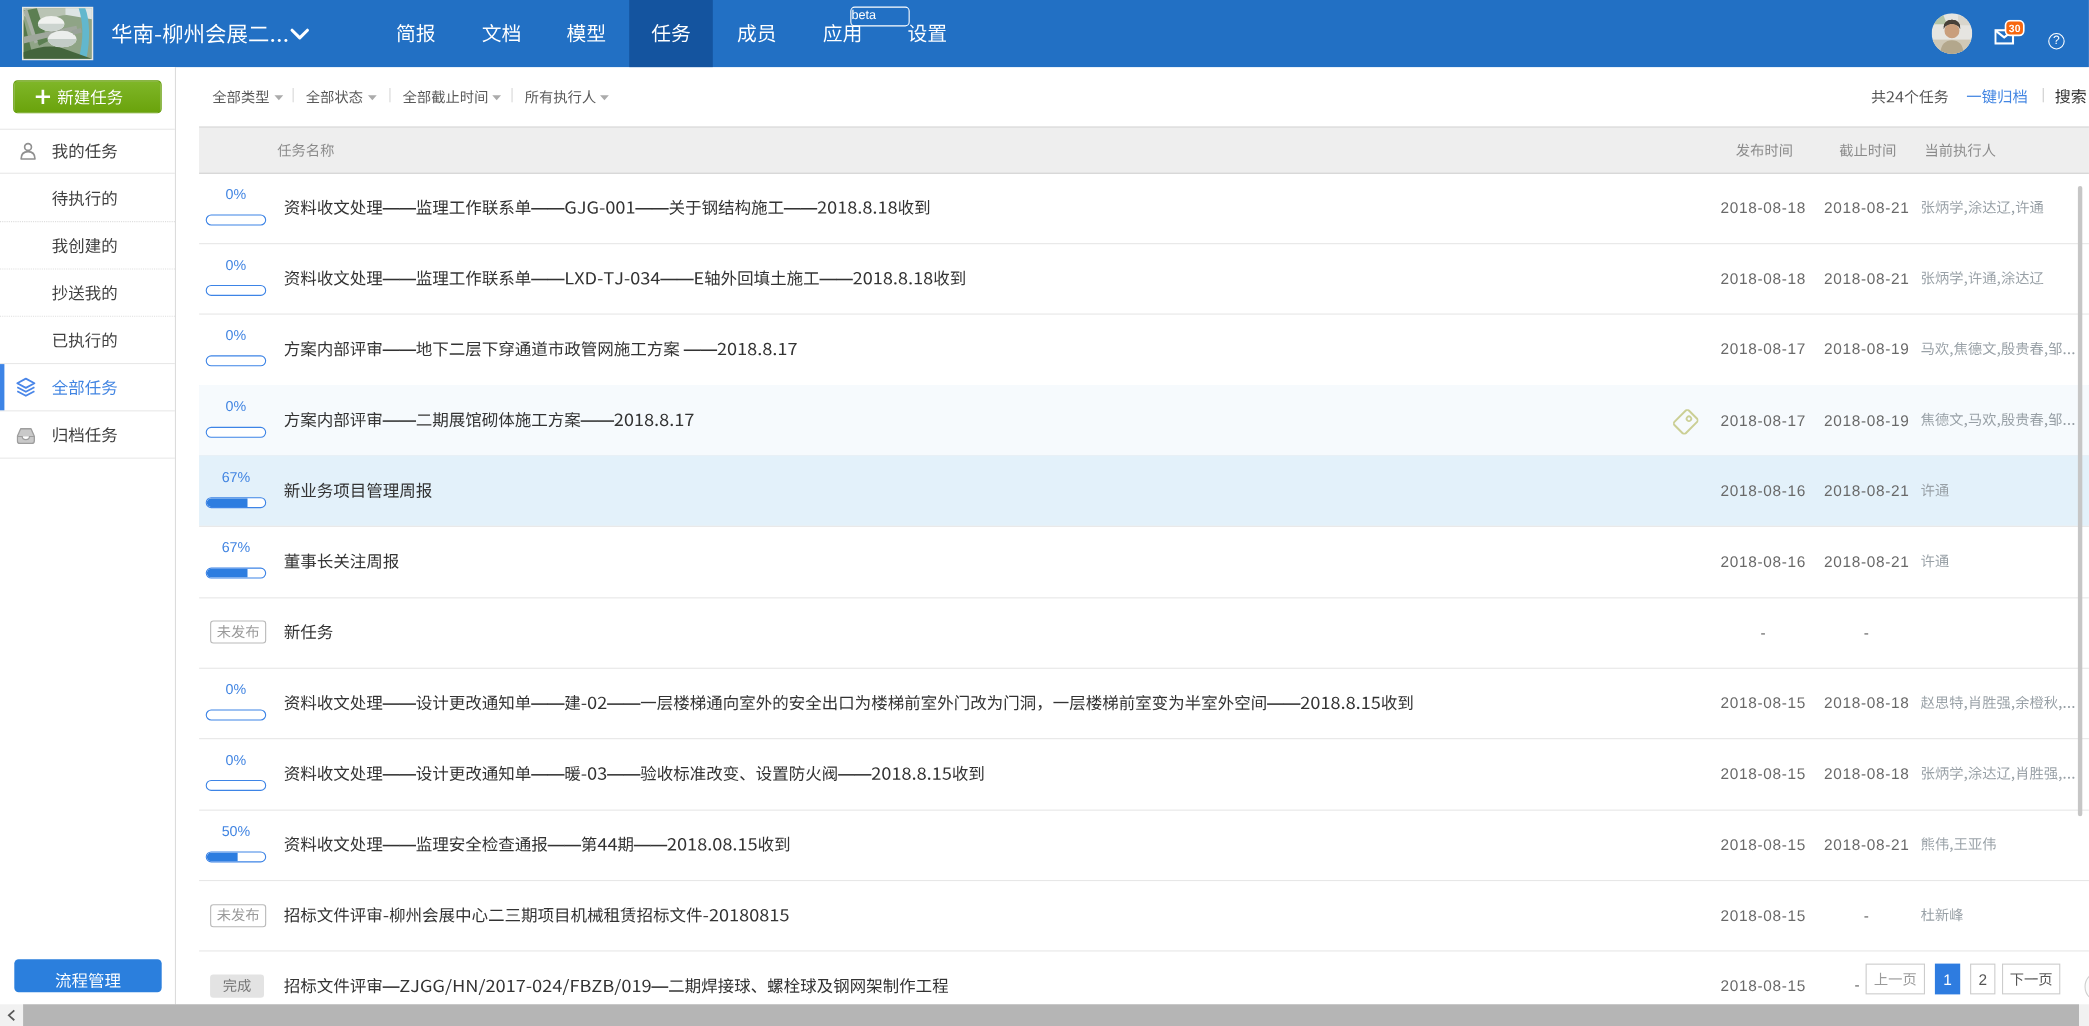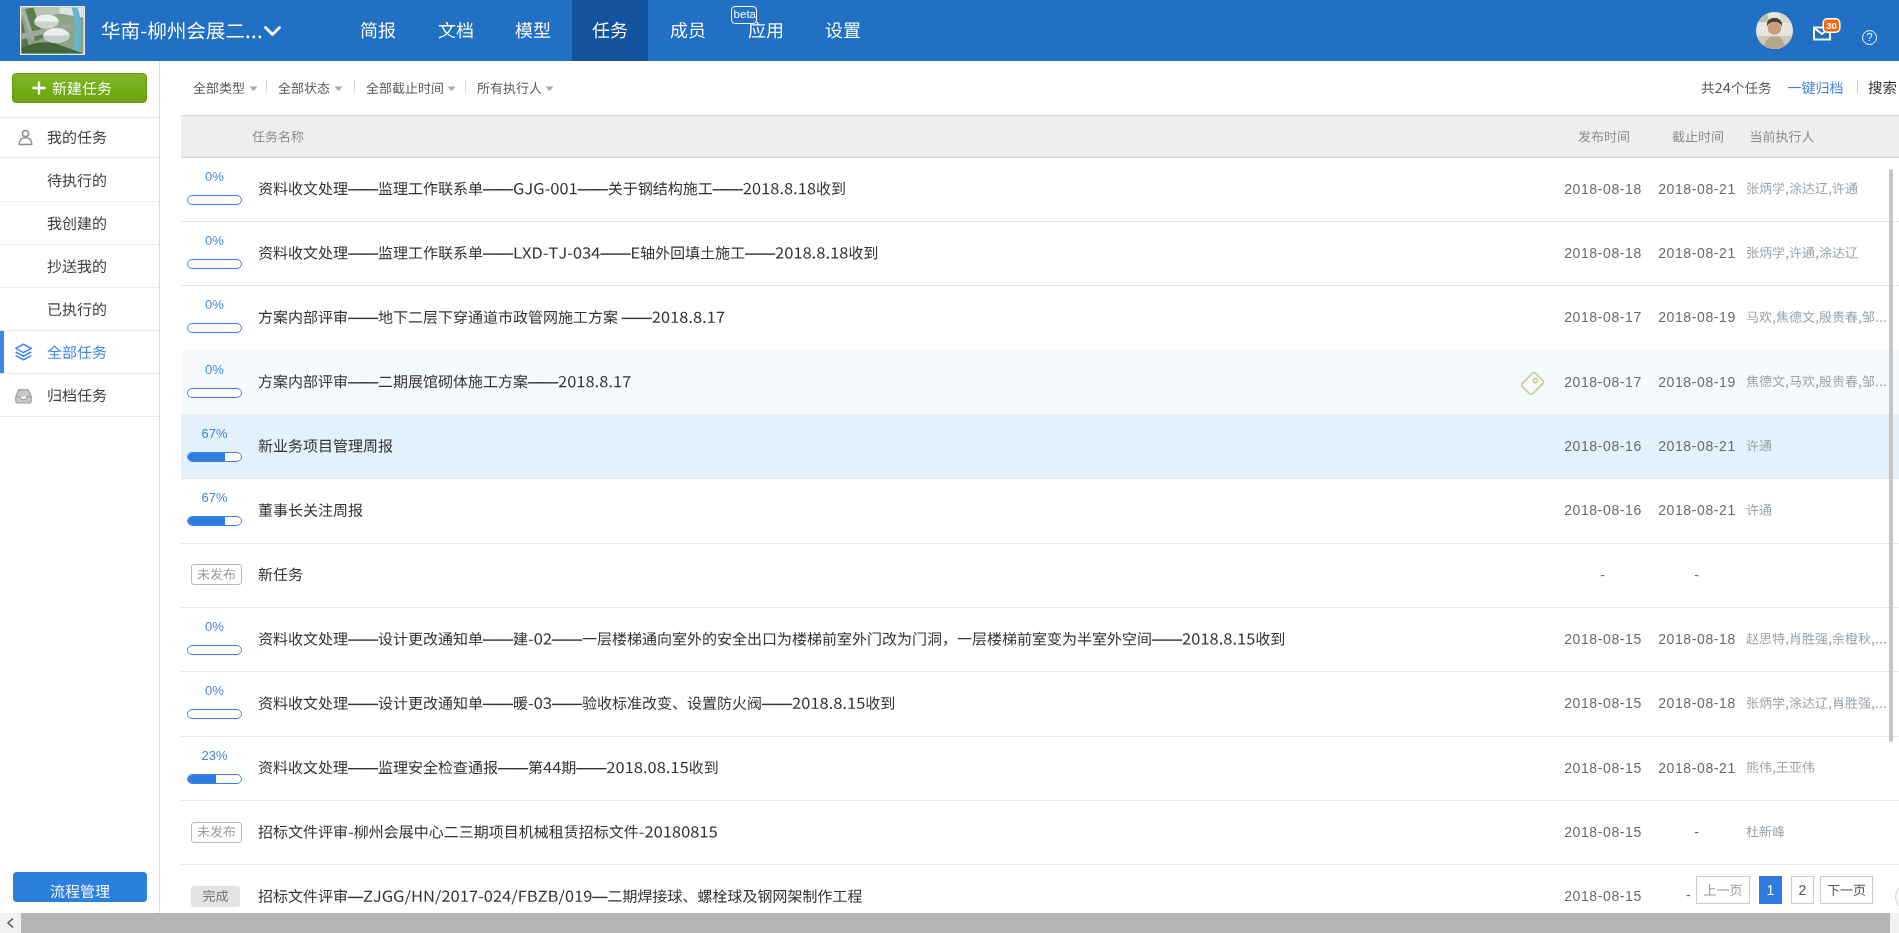--- a/index.html
+++ b/index.html
@@ -22,21 +22,21 @@
 <ellipse cx="25" cy="14" rx="12" ry="7" fill="#f0f2ef"></ellipse>
 <path d="M13 14 a12 7 0 0 0 24 0 z" fill="#ccd4cf"></path>
 <ellipse cx="35" cy="28" rx="13" ry="7.5" fill="#ebeeec"></ellipse>
 <path d="M22 28 a13 7.5 0 0 0 26 0 z" fill="#c3ccc7"></path>
 <path d="M44 20 L52 18 L53 22 L45 24 Z" fill="#9aa39a"></path>
 </g>
   </svg>
 <svg class="a" style="left:263px;top:25px" width="19" height="12" viewBox="0 0 19 12">
     <path d="M2.5 2.5 L9.5 9.5 L16.5 2.5" stroke="#fff" stroke-width="2.8" fill="none" stroke-linecap="round" stroke-linejoin="round"></path>
   </svg>
-<div class="a" style="left:731px;top:6px;width:26px;height:18px;border:1.5px solid #fff;border-radius:4px;color:#fff;font-size:11px;line-height:15px;text-align:right;font-size:11.5px">beta</div>
+<div class="a" style="left:773px;top:6px;width:54px;height:18px;border:1.5px solid #fff;border-radius:4px;color:#fff;font-size:11px;line-height:15px;text-align:left;font-size:11.5px">beta</div>
 <svg class="a" style="left:1756px;top:12px" width="37" height="37" viewBox="0 0 37 37">
 <defs>
       <clipPath id="av">
         <circle cx="18.5" cy="18.5" r="18.5"></circle>
       </clipPath>
     </defs>
 <g clip-path="url(#av)">
 <rect width="37" height="37" fill="#e6e5e1"></rect>
 <path d="M0 0 H10 L14 10 H0 Z" fill="#b5c4a6"></path>
 <rect x="24" y="2" width="13" height="9" fill="#d9d6cd"></rect>
@@ -145,21 +145,21 @@
 <div class="a" style="left:187px;top:618.8px;width:55px;text-align:center;font-size:13px;color:#4285e2">0%</div>
 <div class="a" style="left:187px;top:644.8px;width:55px;height:10px;border:1.5px solid #3d84e6;border-radius:5px;background:#fff"></div>
 <div class="a" style="left:1553px;top:631.0px;width:100px;text-align:center;font-size:14px;color:#696969;letter-spacing:0.6px">2018-08-15</div>
 <div class="a" style="left:1647px;top:631.0px;width:100px;text-align:center;font-size:14px;color:#696969;letter-spacing:0.6px">2018-08-18</div>
 <div class="a" style="left:181px;top:735.5px;width:1718px;height:0;border-top:1px solid #e7e7e7"></div>
 <div class="a" style="left:187px;top:683.1px;width:55px;text-align:center;font-size:13px;color:#4285e2">0%</div>
 <div class="a" style="left:187px;top:709.1px;width:55px;height:10px;border:1.5px solid #3d84e6;border-radius:5px;background:#fff"></div>
 <div class="a" style="left:1553px;top:695.3px;width:100px;text-align:center;font-size:14px;color:#696969;letter-spacing:0.6px">2018-08-15</div>
 <div class="a" style="left:1647px;top:695.3px;width:100px;text-align:center;font-size:14px;color:#696969;letter-spacing:0.6px">2018-08-18</div>
 <div class="a" style="left:181px;top:799.8px;width:1718px;height:0;border-top:1px solid #e7e7e7"></div>
-<div class="a" style="left:187px;top:747.5px;width:55px;text-align:center;font-size:13px;color:#4285e2">23%</div>
+<div class="a" style="left:187px;top:747.5px;width:55px;text-align:center;font-size:13px;color:#4285e2">50%</div>
 <div class="a" style="left:187px;top:773.5px;width:55px;height:10px;border:1.5px solid #3d84e6;border-radius:5px;background:#fff;overflow:hidden">
     <div style="position:absolute;left:0;top:0;width:28px;height:100%;background:#2d7de0;border-radius:4px 0 0 4px"></div>
   </div>
 <div class="a" style="left:1553px;top:759.6px;width:100px;text-align:center;font-size:14px;color:#696969;letter-spacing:0.6px">2018-08-15</div>
 <div class="a" style="left:1647px;top:759.6px;width:100px;text-align:center;font-size:14px;color:#696969;letter-spacing:0.6px">2018-08-21</div>
 <div class="a" style="left:181px;top:864.1px;width:1718px;height:0;border-top:1px solid #e7e7e7"></div>
 <div class="a" style="left:191px;top:821.5px;width:51px;height:21px;border:1px solid #b9b9b9;border-radius:3px"></div>
 <div class="a" style="left:1553px;top:824.0px;width:100px;text-align:center;font-size:14px;color:#696969;letter-spacing:0.6px">2018-08-15</div>
 <div class="a" style="left:1647px;top:824.0px;width:100px;text-align:center;font-size:14px;color:#696969;letter-spacing:0.6px">-</div>
 <div class="a" style="left:191px;top:885.8px;width:49px;height:21px;background:#e3e3e3;border-radius:3px"></div>

